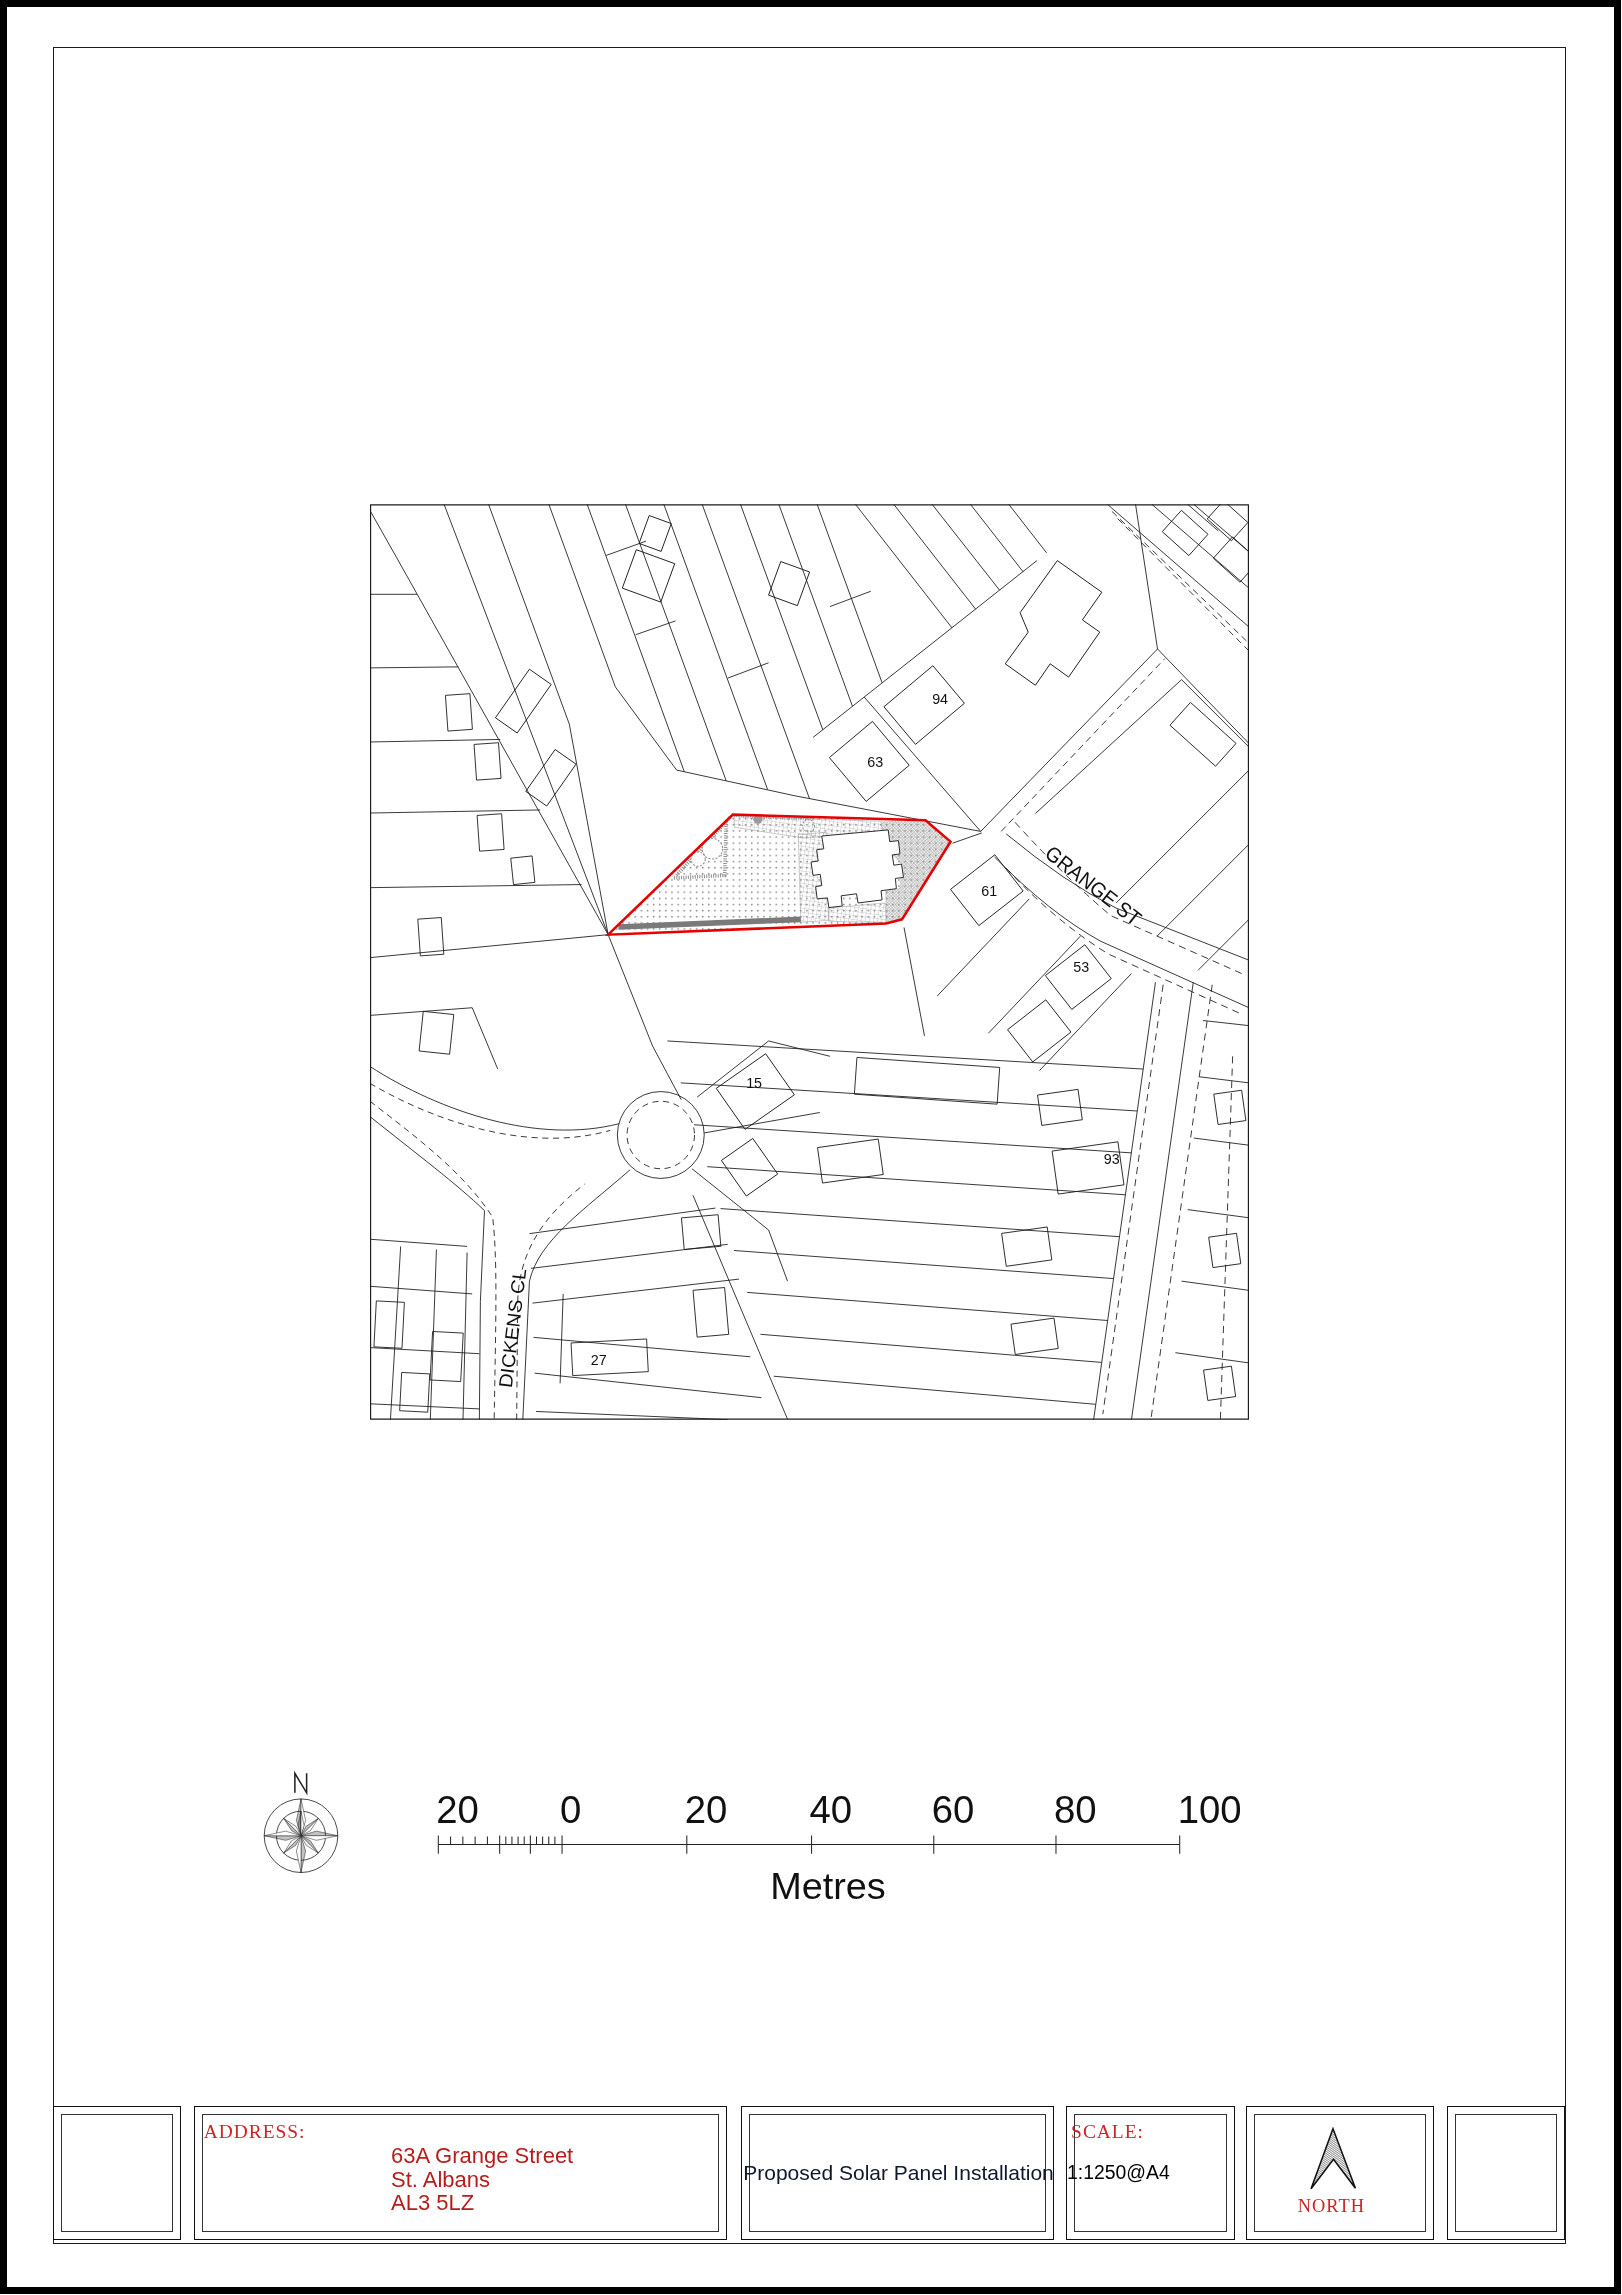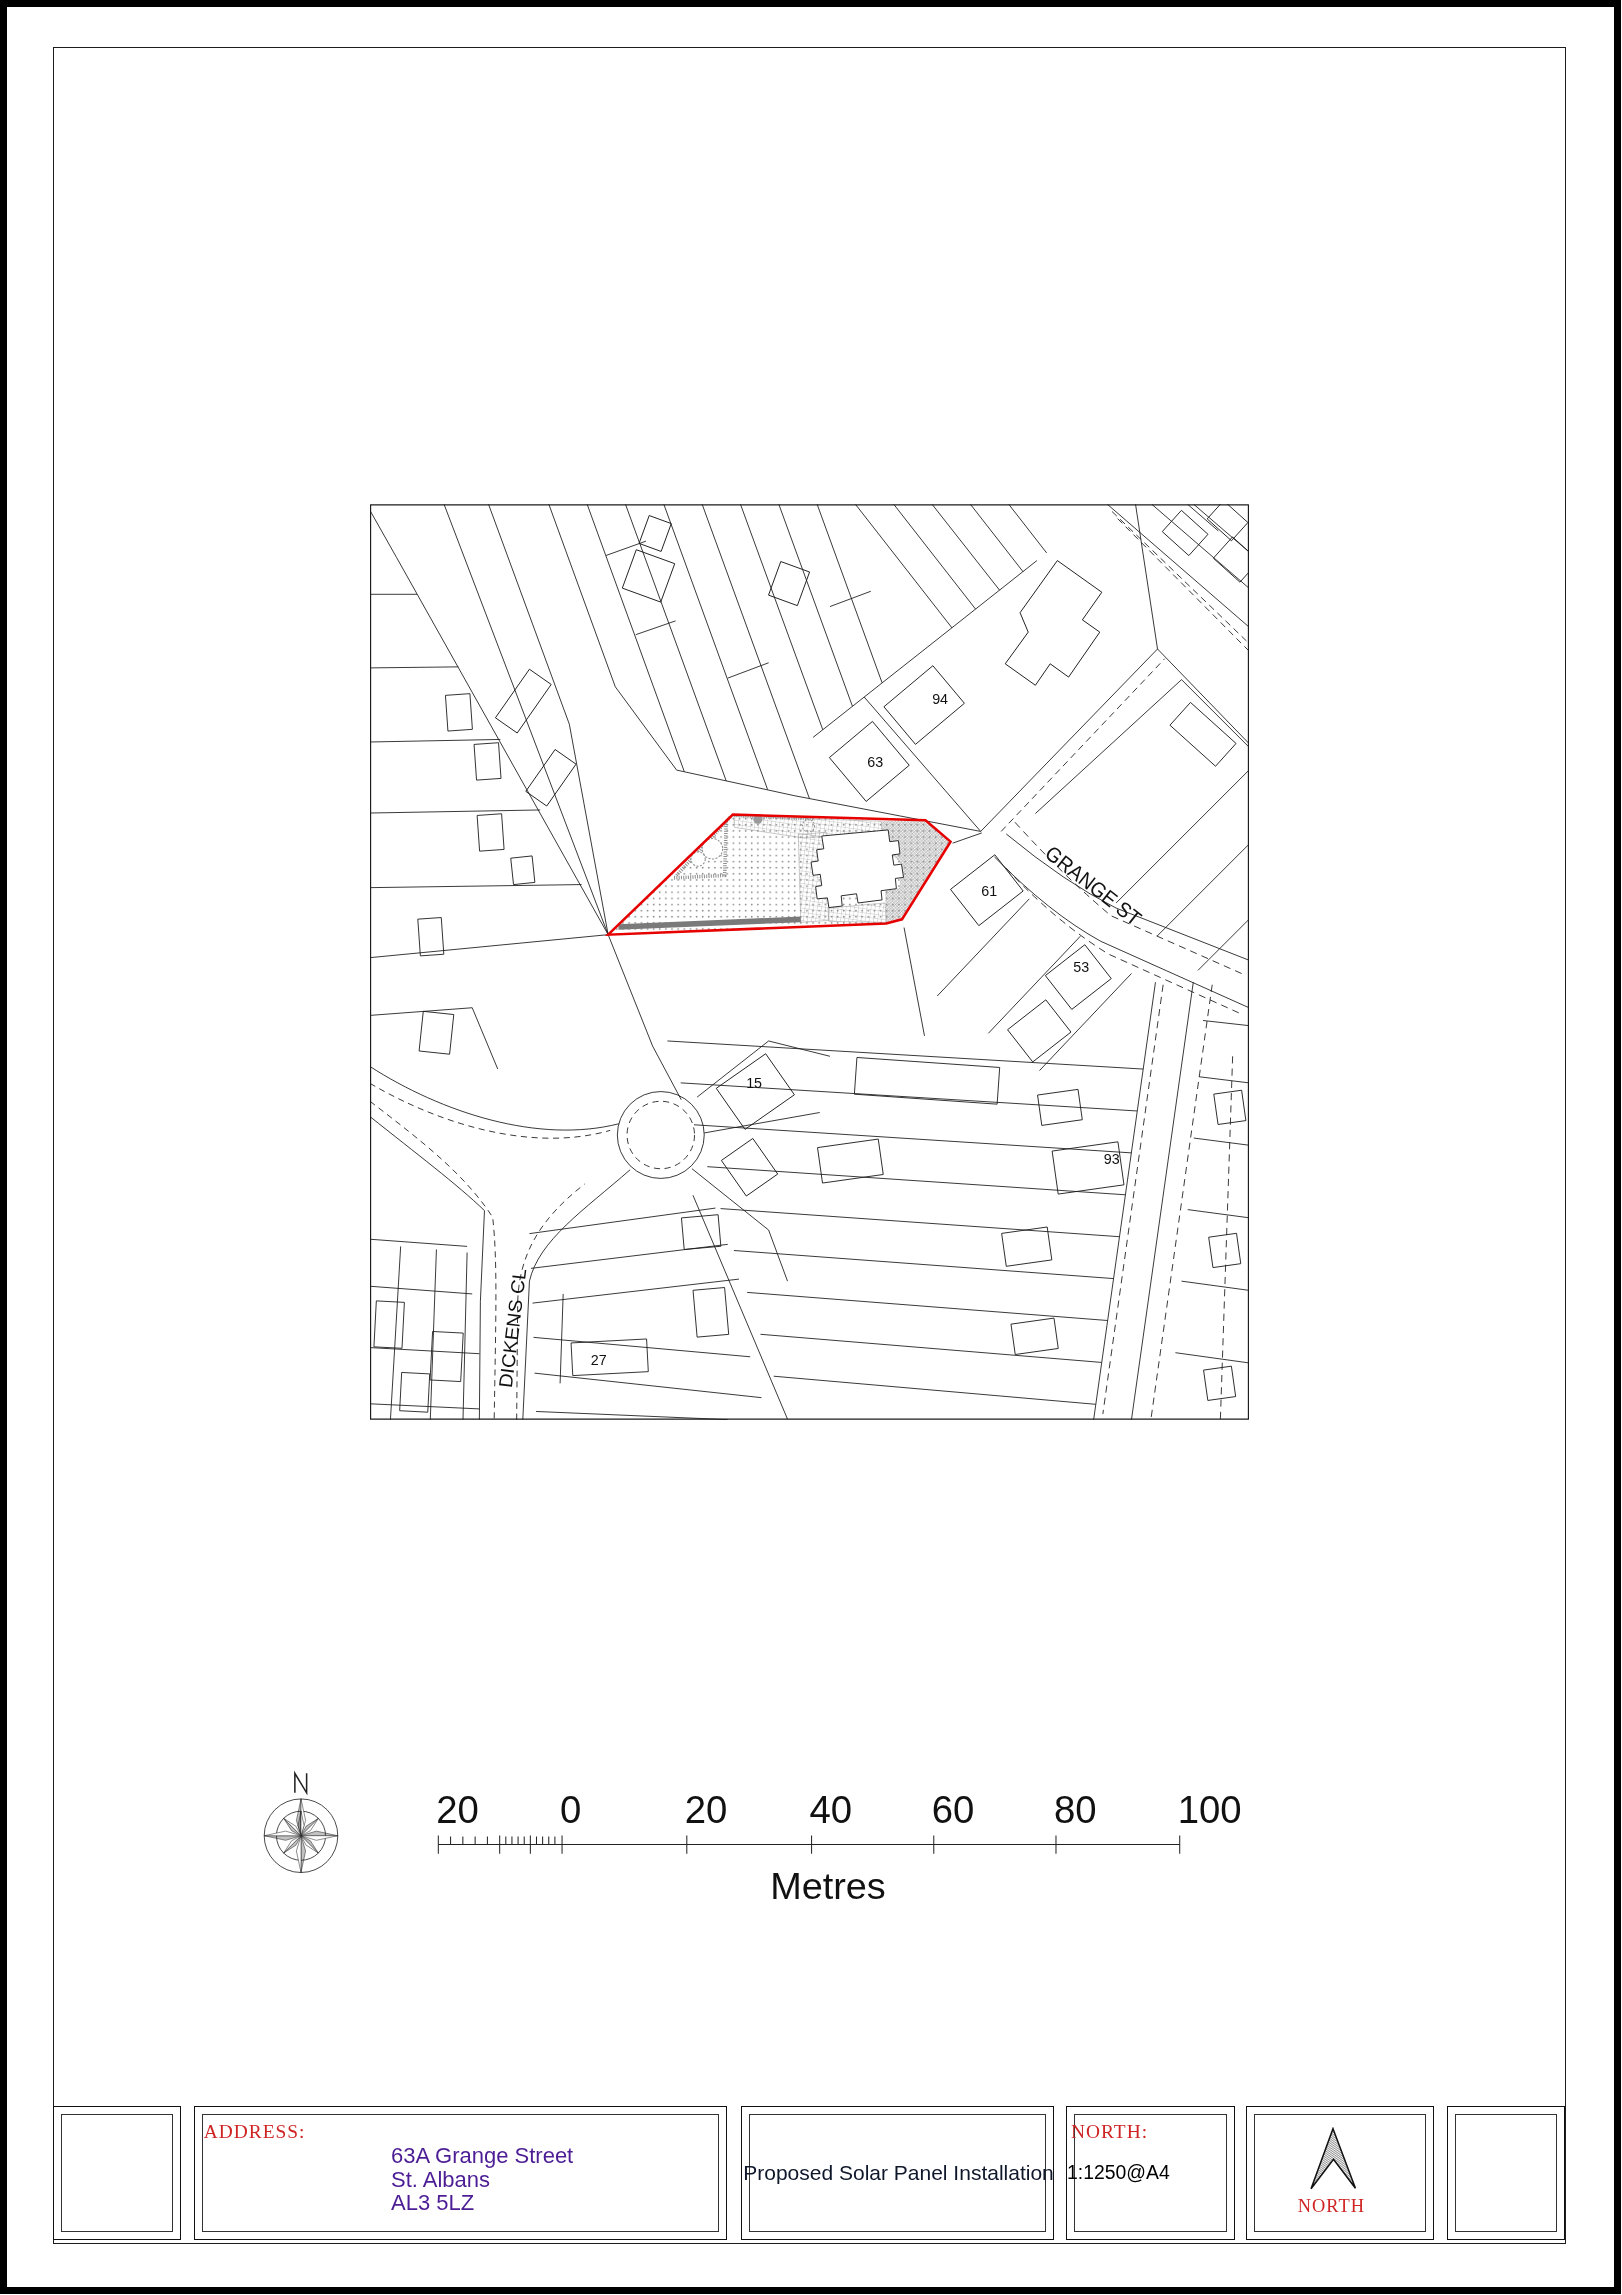--- a/index.html
+++ b/index.html
@@ -273,29 +273,29 @@
 </g>
 <text x="790" y="245" font-size="74" fill="#111" text-anchor="middle" font-family="Liberation Sans, sans-serif">Metres</text>
 </svg>
 
 <div class="cell abs" style="left:53px;width:128px;">
     <div class="cin"></div>
   </div>
 <div class="cell abs" style="left:194px;width:533px;padding-left:24px;">
     <div class="cin"></div>
   <div class="abs red" style="left:8.7px;top:14.3px;font-size:19.4px;">ADDRESS:</div>
-  <div class="abs" style="left:196px;top:37px;font-size:22px;line-height:23.5px;color:#4c1d95;">63A Grange Street<br>St. Albans<br>AL3 5LZ</div>
+  <div class="abs" style="left:196px;top:37px;font-size:22px;line-height:23.5px;color:#b91c1c;">63A Grange Street<br>St. Albans<br>AL3 5LZ</div>
 </div>
 <div class="cell abs" style="left:741px;width:313px;">
     <div class="cin"></div>
   <div class="abs" style="left:0;width:313px;top:54px;text-align:center;font-size:21px;color:#0f172a;white-space:nowrap;">Proposed Solar Panel Installation</div>
 </div>
 <div class="cell abs" style="left:1066px;width:169px;">
     <div class="cin"></div>
-  <div class="abs red" style="left:4.1px;top:14.3px;font-size:19.4px;">NORTH:</div>
+  <div class="abs red" style="left:4.1px;top:14.3px;font-size:19.4px;">SCALE:</div>
   <div class="abs" style="left:0;width:169px;top:54px;font-size:19.4px;color:#000;">1:1250@A4</div>
 </div>
 <div class="cell abs" style="left:1246px;width:188px;">
     <div class="cin"></div>
   <svg class="abs" style="left:61px;top:20.4px" width="51" height="64" viewBox="0 0 100 125">
     <defs>
         <pattern id="ah" width="7" height="7" patternUnits="userSpaceOnUse" patternTransform="rotate(35)">
           <path d="M0 1H7M0 4.5H7" stroke="#333" stroke-width="1"></path>
         </pattern>
       </defs>

